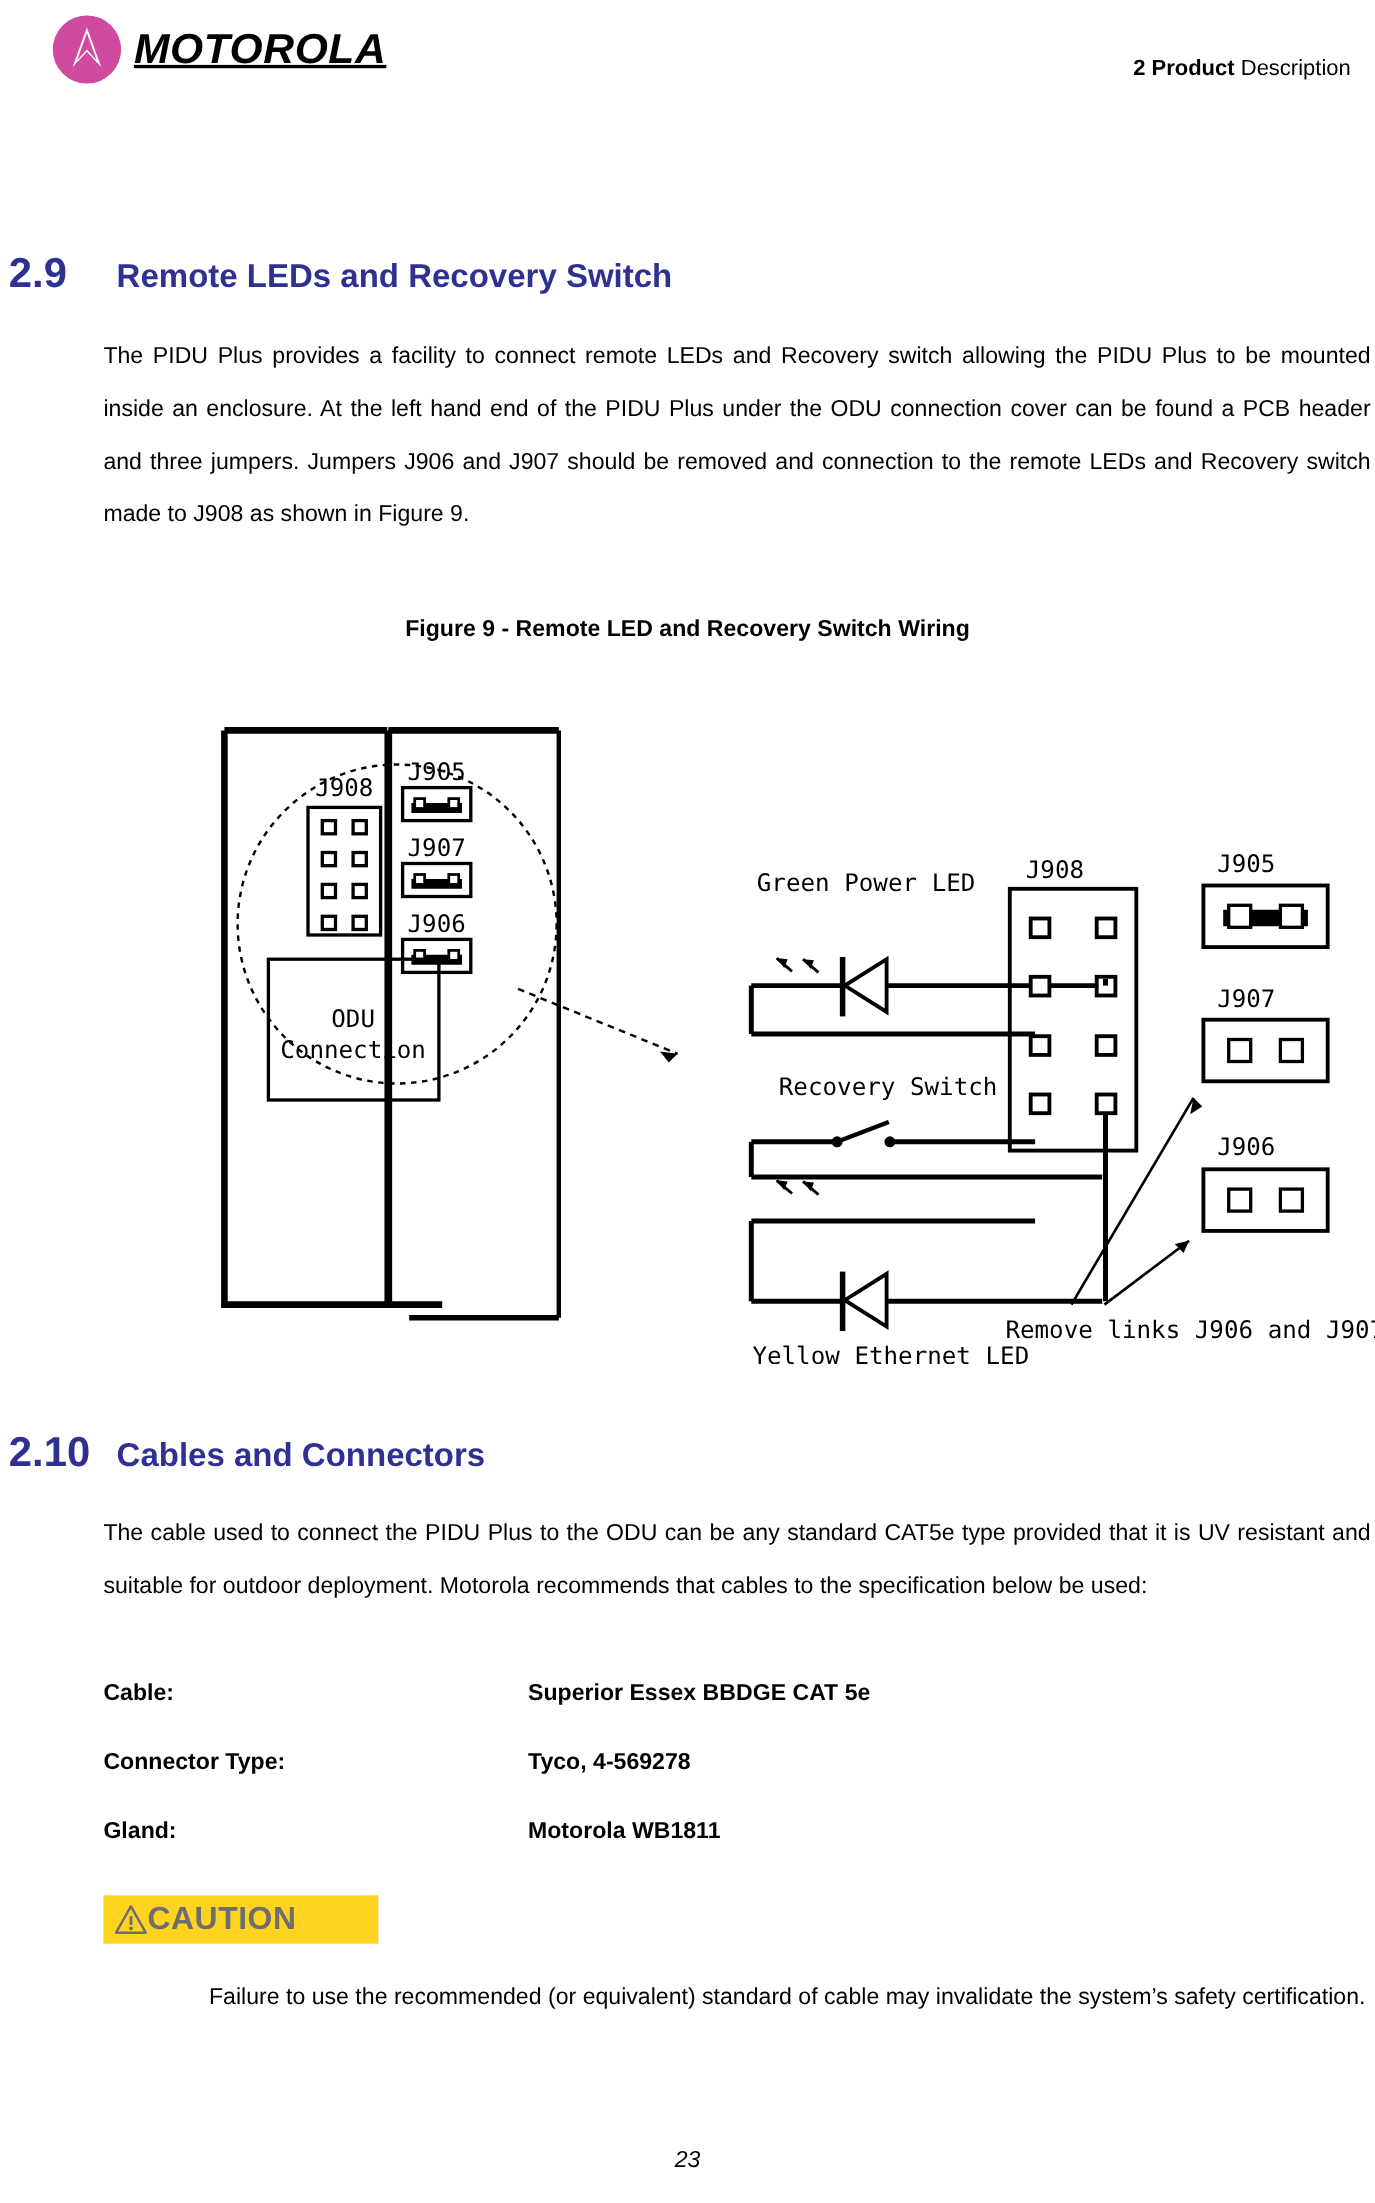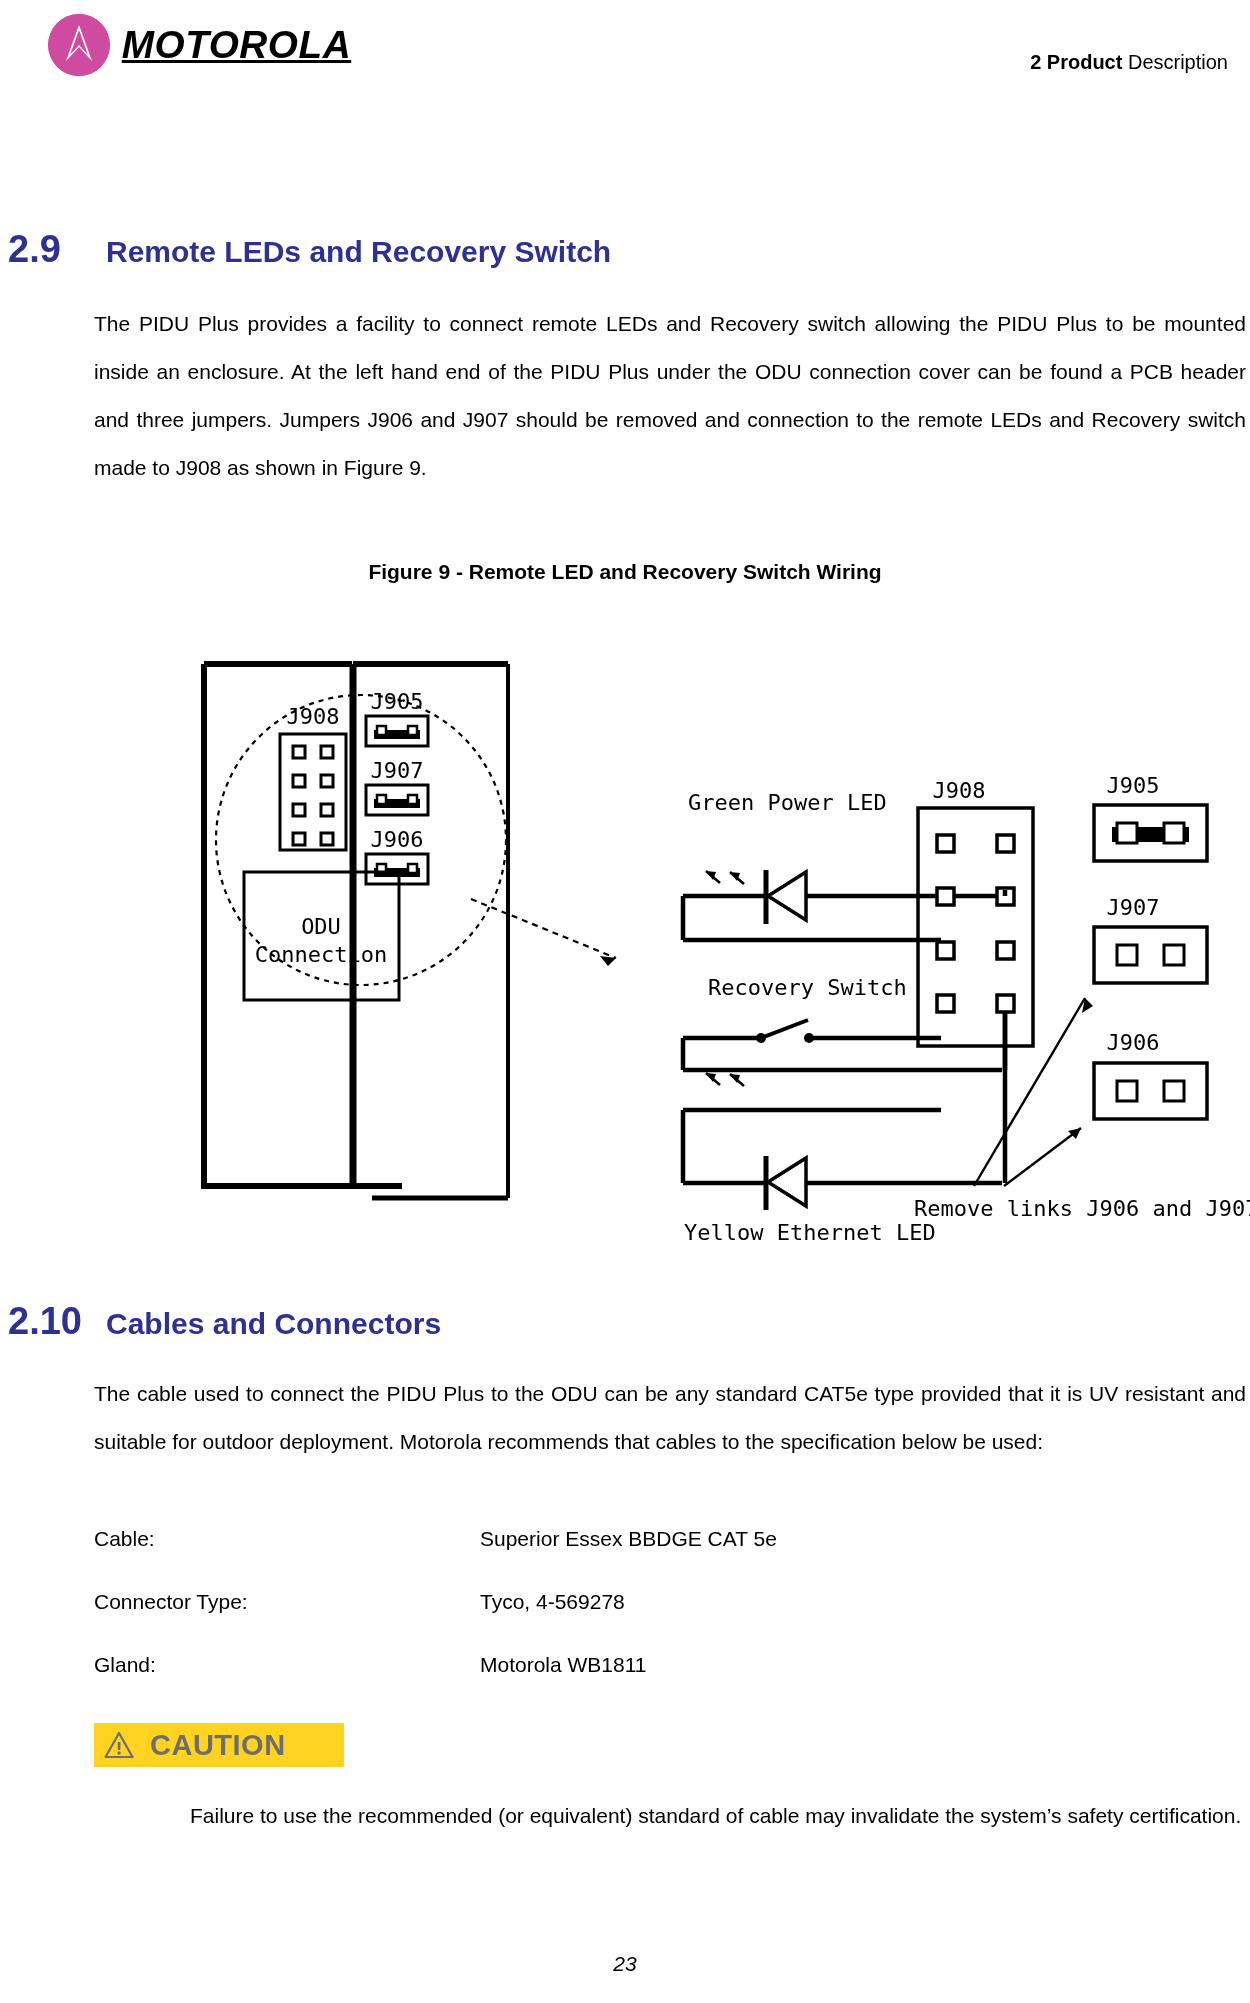--- a/index.html
+++ b/index.html
@@ -117,40 +117,40 @@
   
   .spec-list {
     position: absolute;
     left: 94px;
     top: 1528px;
     width: 1000px;
   }
   .spec-row {
     display: flex;
     font-size: 21px;
-    font-weight: normal;
+    font-weight: bold;
     margin-bottom: 42px;
     line-height: 1;
   }
   .spec-label { width: 386px; flex: 0 0 386px; }
   .spec-value { flex: 1 1 auto; }
 
   
   .caution-badge {
     position: absolute;
     left: 94px;
     top: 1723px;
     background: #ffd320;
     height: 44px;
     width: 250px;
     display: flex;
     align-items: center;
     padding-left: 10px;
     box-sizing: border-box;
-    gap: 16px;
+    gap: 0;
   }
   .caution-tri { width: 30px; height: 28px; flex: 0 0 30px; }
   .caution-word {
     font-size: 29px;
     font-weight: bold;
     color: #6d6e71;
     letter-spacing: 0.5px;
     line-height: 1;
   }
   .caution-body {

